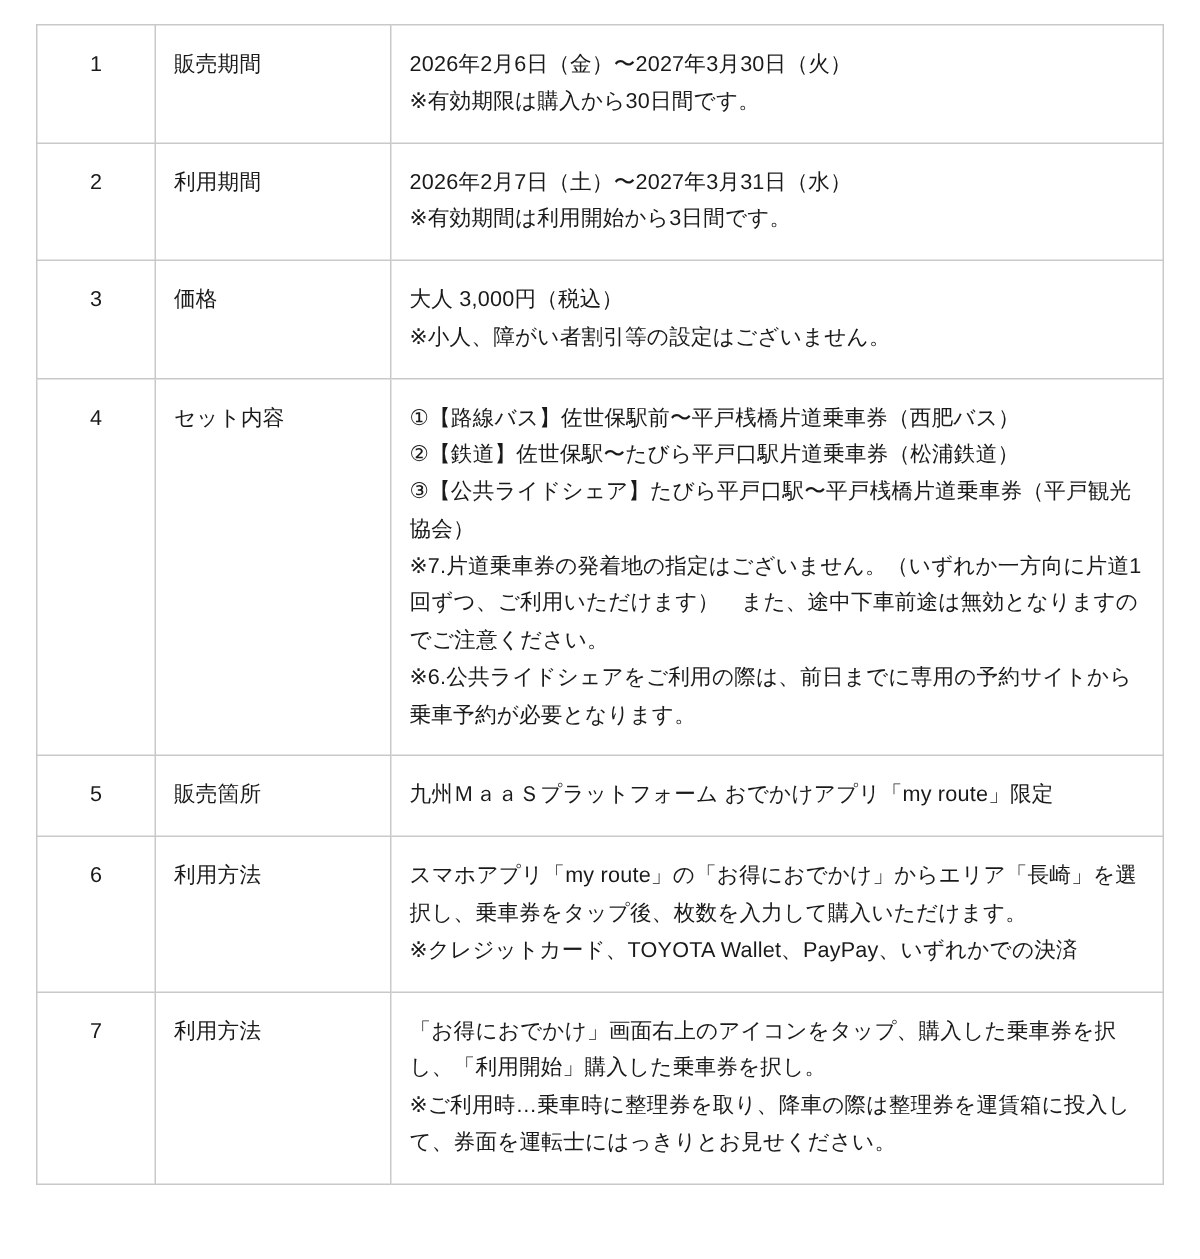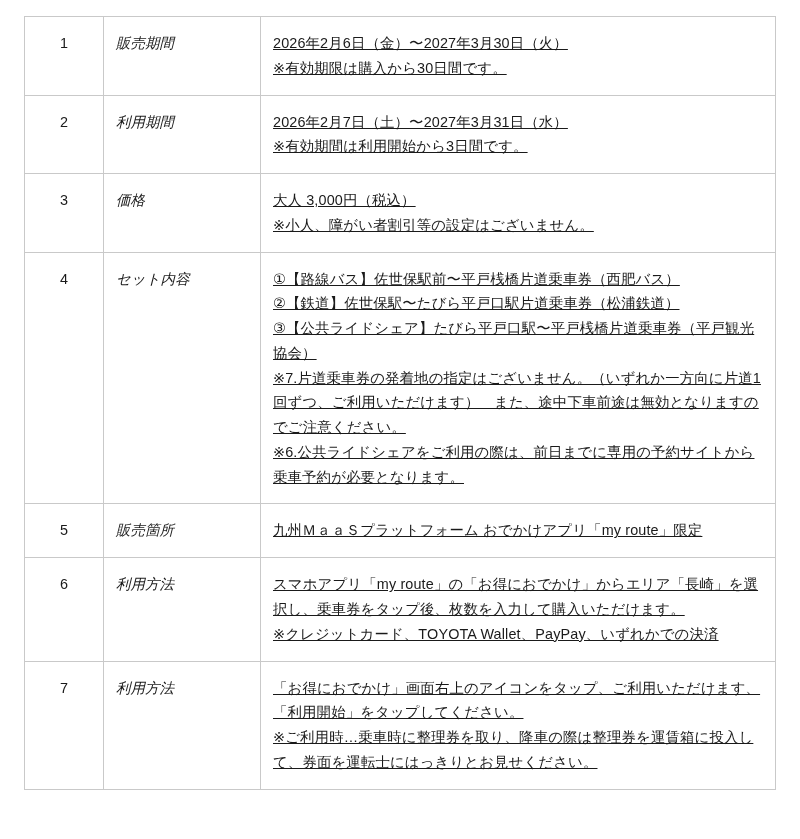--- a/index.html
+++ b/index.html
@@ -37,38 +37,35 @@
   }
   td.col-no {
     width: 54px;
     text-align: center;
     padding-left: 0;
     padding-right: 0;
   }
   td.col-label {
     width: 132px;
     padding-left: 14px;
-    font-style: italic;
   }
   td.col-body {
     width: auto;
     padding-left: 16px;
     padding-right: 18px;
   }
   .line {
     display: block;
     white-space: pre-wrap;
     word-break: break-word;
-    text-decoration: underline;
   }
   .hang {
     display: block;
     white-space: pre-wrap;
     word-break: break-word;
-    text-decoration: underline;
   }
 </style>
 </head>
 <body>
 
 <div class="page">
   <table class="spec">
     <tbody>
 
       <tr>
@@ -124,20 +121,20 @@
         <td class="col-body">
           <span class="hang">スマホアプリ「my route」の「お得におでかけ」からエリア「長崎」を選択し、乗車券をタップ後、枚数を入力して購入いただけます。</span>
           <span class="hang">※クレジットカード、TOYOTA Wallet、PayPay、いずれかでの決済</span>
         </td>
       </tr>
 
       <tr>
         <td class="col-no">7</td>
         <td class="col-label">利用方法</td>
         <td class="col-body">
-          <span class="hang">「お得におでかけ」画面右上のアイコンをタップ、ご利用いただけます、「利用開始」をタップしてください。</span>
+          <span class="hang">「お得におでかけ」画面右上のアイコンをタップ、購入した乗車券を択し、「利用開始」購入した乗車券を択し。</span>
           <span class="hang">※ご利用時…乗車時に整理券を取り、降車の際は整理券を運賃箱に投入して、券面を運転士にはっきりとお見せください。</span>
         </td>
       </tr>
 
     </tbody>
   </table>
 </div>
 
 </body></html>

